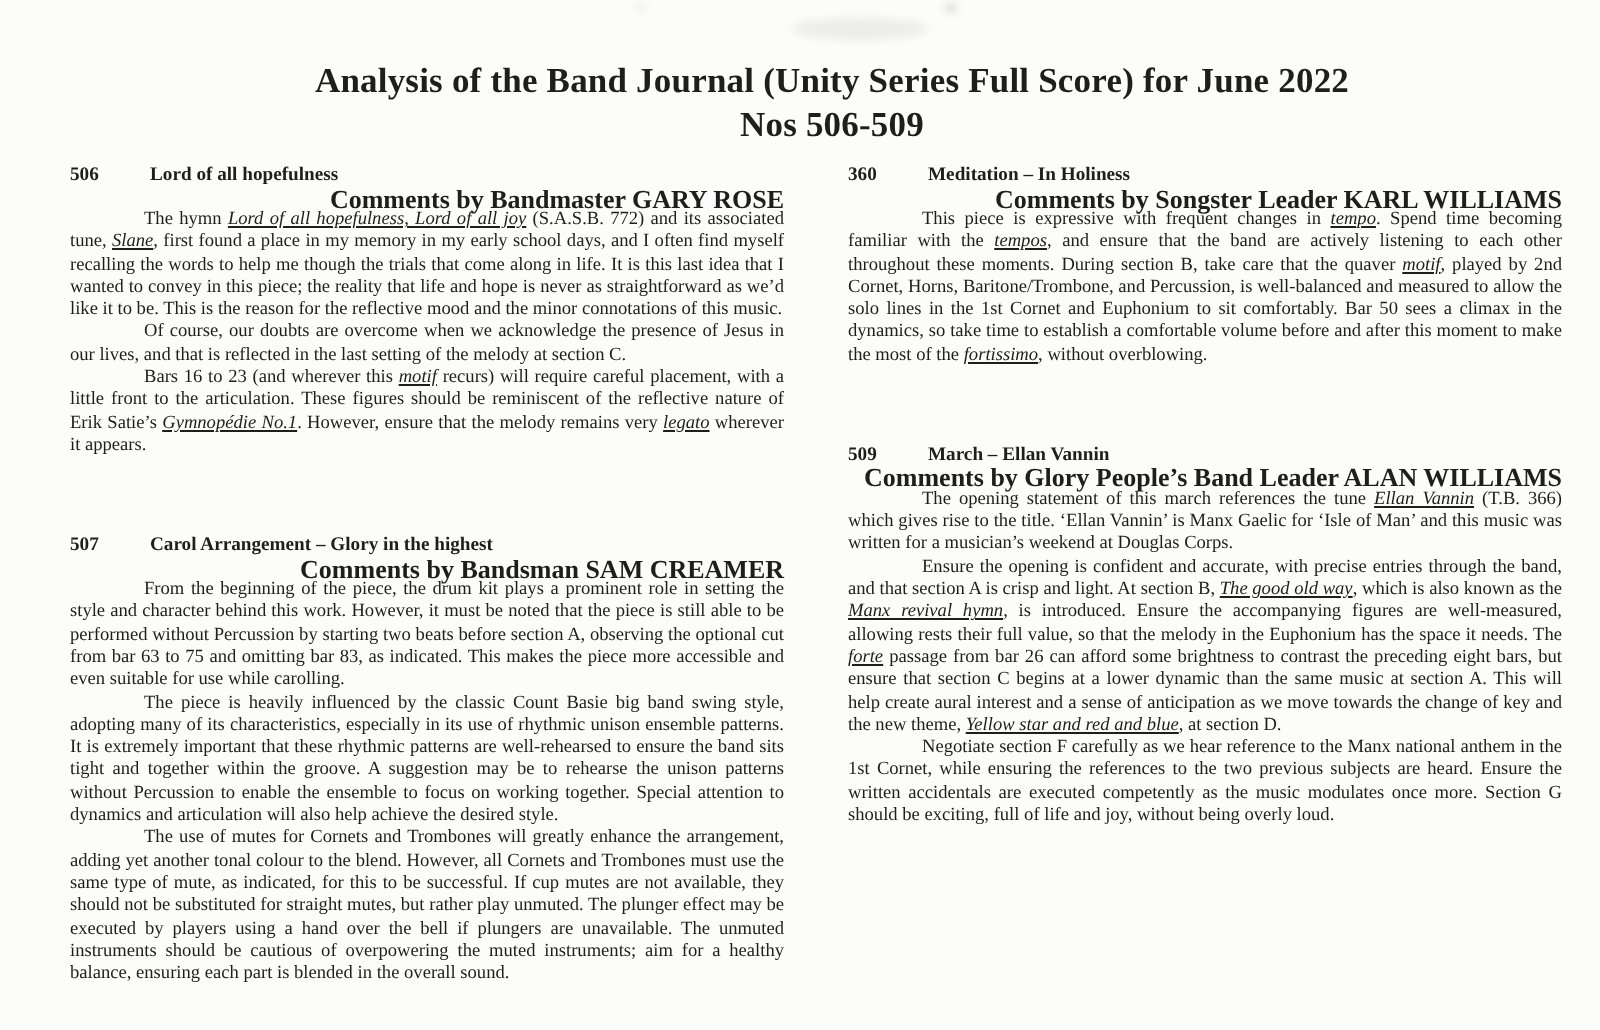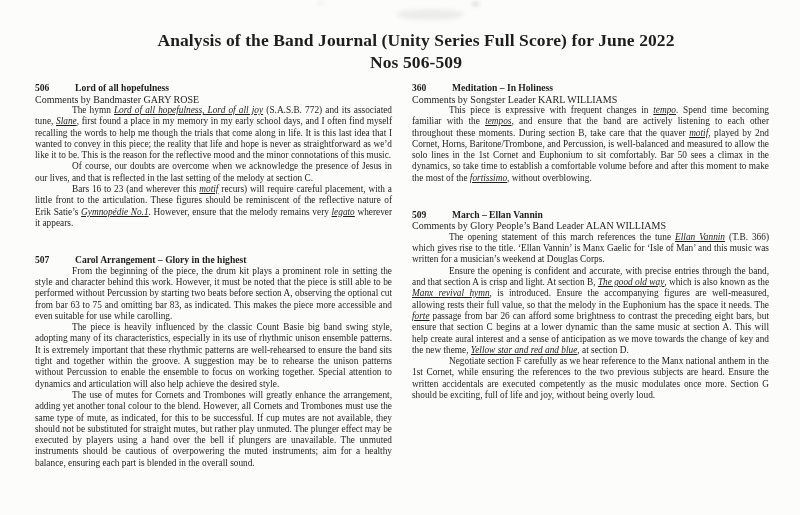--- a/index.html
+++ b/index.html
@@ -24,36 +24,37 @@
     font-weight: bold;
     font-size: 17.5px;
     line-height: 21.5px;
     letter-spacing: 0.1px;
   }
   .title-line { display: block; }
   .columns {
     position: absolute;
     top: 82px; left: 35px;
     display: flex;
-    gap: 20px;
+    gap: 32px;
   }
   .col { width: 357px; }
-  .piece + .piece { margin-top: 25px; }
+  .piece + .piece { margin-top: 38px; }
   .piece-head {
     display: flex;
     font-weight: bold;
     font-size: 9.6px;
     line-height: 11.5px;
   }
   .piece-num { flex: 0 0 40px; width: 40px; }
   .piece-title { flex: 1; }
   .byline {
-    text-align: left;
-    font-size: 10px;
+    text-align: right;
+    font-size: 13px;
     line-height: 11.4px;
+    font-weight: bold;
   }
   .body-para {
     margin: 0;
     font-size: 9.3px;
     line-height: 11.3px;
     text-align: justify;
     text-indent: 37px;
   }
   .body-para i { font-style: italic; text-decoration: underline; }
   .smudge {
@@ -90,20 +91,21 @@
           <div class="byline">Comments by Bandmaster GARY ROSE</div>
           <p class="body-para"><span>The hymn </span><i>Lord of all hopefulness, Lord of all joy</i><span> (S.A.S.B. 772) and its associated tune, </span><i>Slane</i><span>, first found a place in my memory in my early school days, and I often find myself recalling the words to help me though the trials that come along in life. It is this last idea that I wanted to convey in this piece; the reality that life and hope is never as straightforward as we’d like it to be. This is the reason for the reflective mood and the minor connotations of this music.</span></p>
           <p class="body-para"><span>Of course, our doubts are overcome when we acknowledge the presence of Jesus in our lives, and that is reflected in the last setting of the melody at section C.</span></p>
           <p class="body-para"><span>Bars 16 to 23 (and wherever this </span><i>motif</i><span> recurs) will require careful placement, with a little front to the articulation. These figures should be reminiscent of the reflective nature of Erik Satie’s </span><i>Gymnopédie No.1</i><span>. However, ensure that the melody remains very </span><i>legato</i><span> wherever it appears.</span></p>
         </section>
         <section class="piece">
           <div class="piece-head">
             <span class="piece-num">507</span>
             <span class="piece-title">Carol Arrangement – Glory in the highest</span>
           </div>
+          <div class="byline">Comments by Bandsman SAM CREAMER</div>
           <p class="body-para"><span>From the beginning of the piece, the drum kit plays a prominent role in setting the style and character behind this work. However, it must be noted that the piece is still able to be performed without Percussion by starting two beats before section A, observing the optional cut from bar 63 to 75 and omitting bar 83, as indicated. This makes the piece more accessible and even suitable for use while carolling.</span></p>
           <p class="body-para"><span>The piece is heavily influenced by the classic Count Basie big band swing style, adopting many of its characteristics, especially in its use of rhythmic unison ensemble patterns. It is extremely important that these rhythmic patterns are well-rehearsed to ensure the band sits tight and together within the groove. A suggestion may be to rehearse the unison patterns without Percussion to enable the ensemble to focus on working together. Special attention to dynamics and articulation will also help achieve the desired style.</span></p>
           <p class="body-para"><span>The use of mutes for Cornets and Trombones will greatly enhance the arrangement, adding yet another tonal colour to the blend. However, all Cornets and Trombones must use the same type of mute, as indicated, for this to be successful. If cup mutes are not available, they should not be substituted for straight mutes, but rather play unmuted. The plunger effect may be executed by players using a hand over the bell if plungers are unavailable. The unmuted instruments should be cautious of overpowering the muted instruments; aim for a healthy balance, ensuring each part is blended in the overall sound.</span></p>
         </section>
       </div>
     <div class="col">
         <section class="piece">
           <div class="piece-head">
             <span class="piece-num">360</span>
             <span class="piece-title">Meditation – In Holiness</span>

